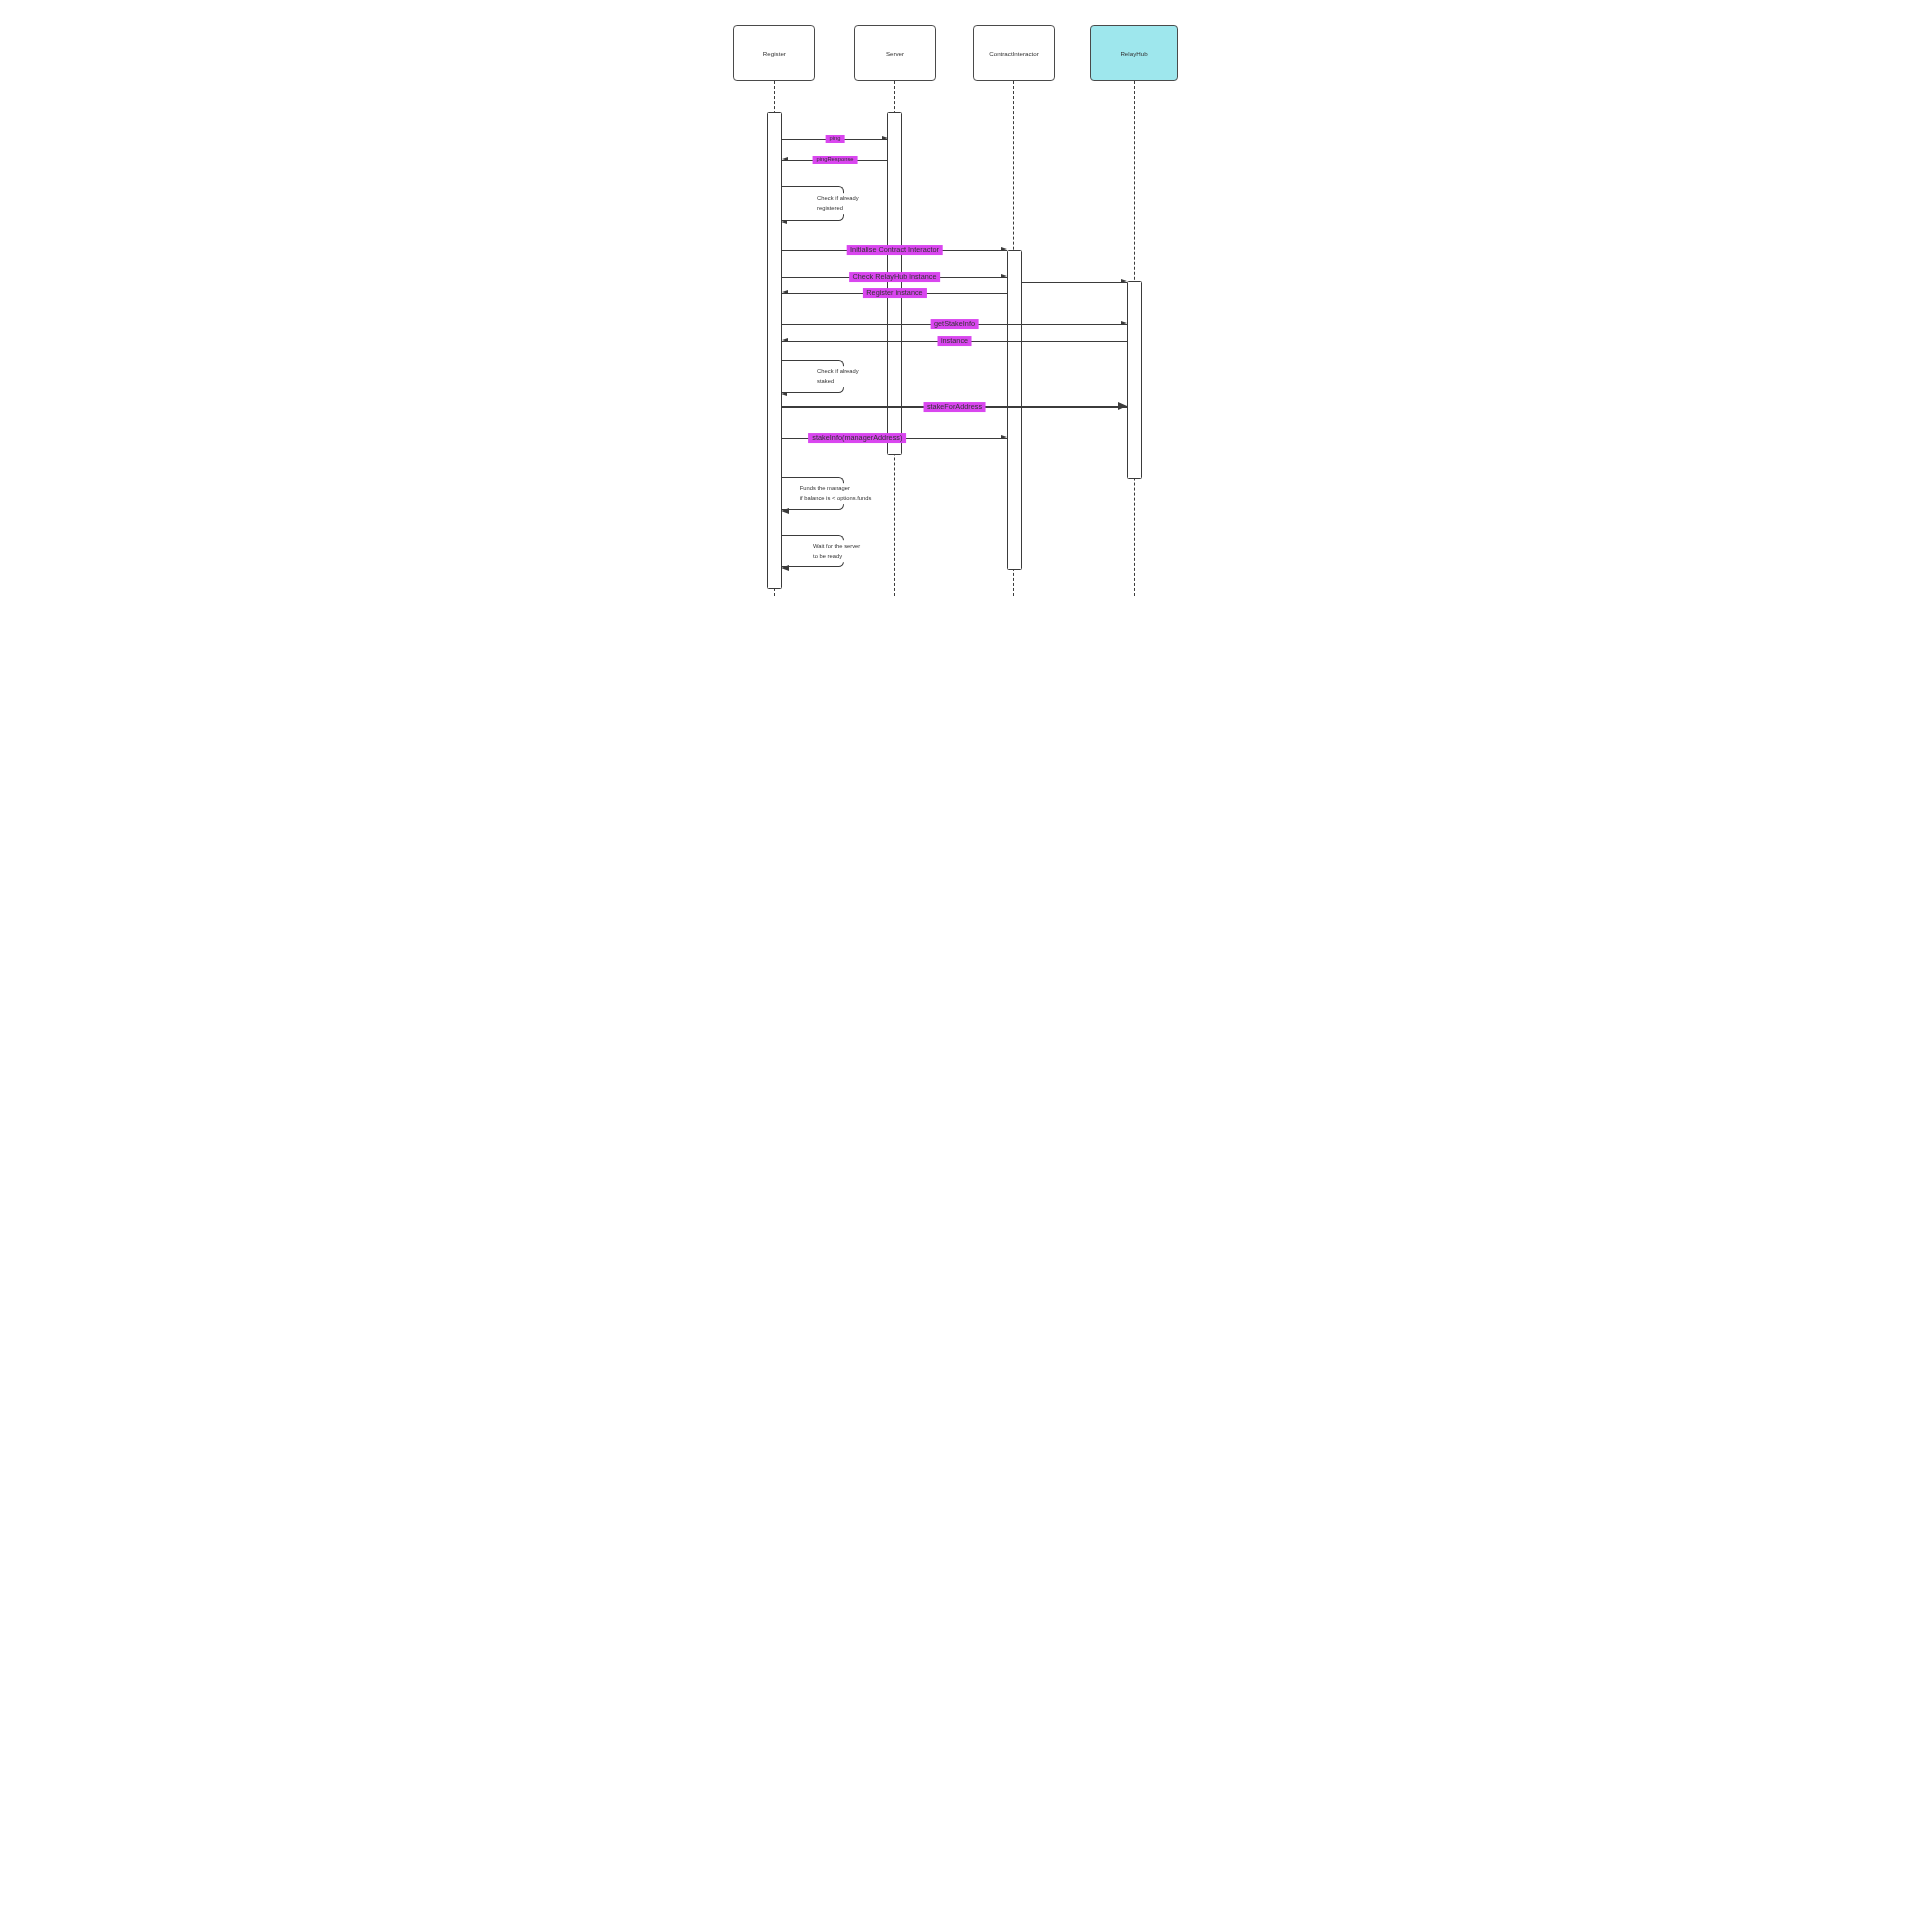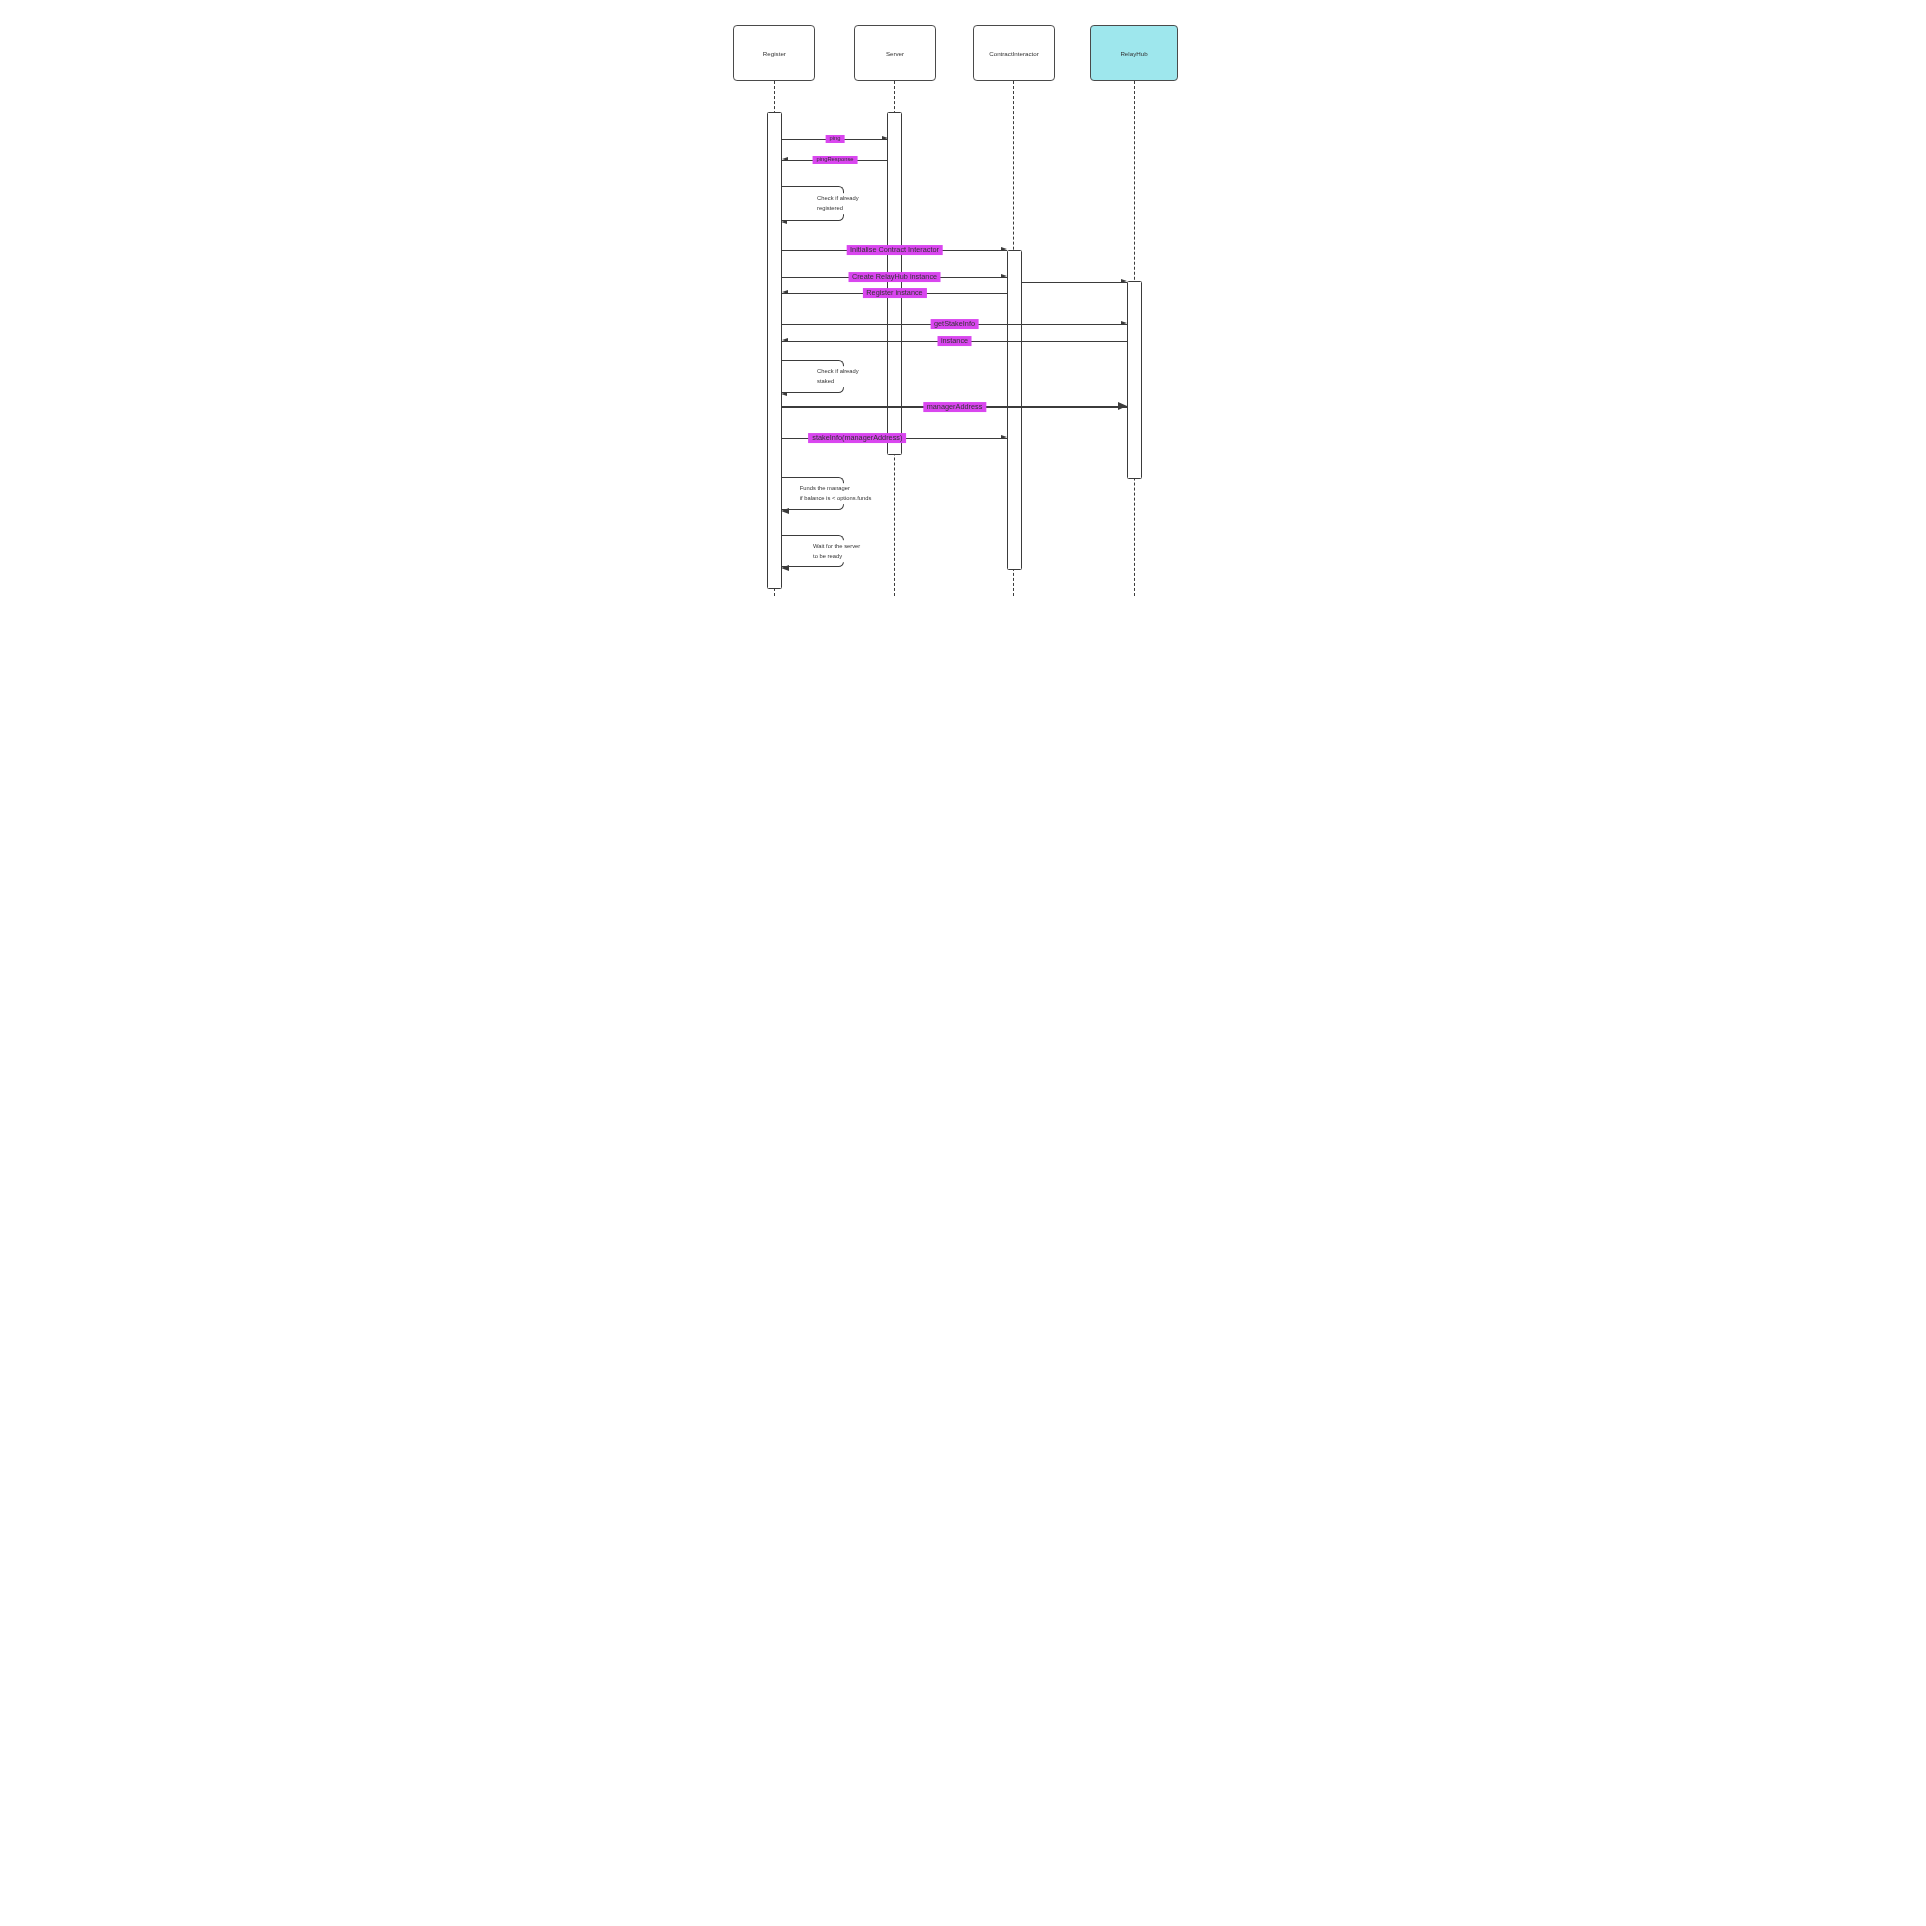--- a/index.html
+++ b/index.html
@@ -183,21 +183,21 @@
 
   <div class="msg" style="left:64px;top:250px;width:225px">
     <div class="mline"></div>
     <div class="ah-r"></div>
     <span class="mlabel">Initialise Contract Interactor</span>
   </div>
 
   <div class="msg" style="left:64px;top:277px;width:225px">
     <div class="mline"></div>
     <div class="ah-r"></div>
-    <span class="mlabel">Create RelayHub instance</span>
+    <span class="mlabel">Check RelayHub instance</span>
   </div>
 
   <div class="msg" style="left:303px;top:282px;width:106px">
     <div class="mline"></div>
     <div class="ah-r"></div>
   </div>
 
   <div class="msg" style="left:64px;top:293px;width:225px">
     <div class="mline"></div>
     <div class="ah-l"></div>
@@ -220,21 +220,21 @@
     <div class="s-ah-l"></div>
     <div class="slabel" style="left:32px">
       <div>Check if already</div>
       <div>staked</div>
     </div>
   </div>
 
   <div class="msg bold" style="left:64px;top:407px;width:345px">
     <div class="mline"></div>
     <div class="ah-r"></div>
-    <span class="mlabel">managerAddress</span>
+    <span class="mlabel">stakeForAddress</span>
   </div>
 
   <div class="msg" style="left:64px;top:438px;width:225px">
     <div class="mline"></div>
     <div class="ah-r"></div>
     <span class="mlabel" style="left:33.5%">stakeInfo(managerAddress)</span>
   </div>
 
   <div class="self bold" style="left:64px;top:477px;width:62px;height:33px">
     <div class="s-ah-l"></div>

